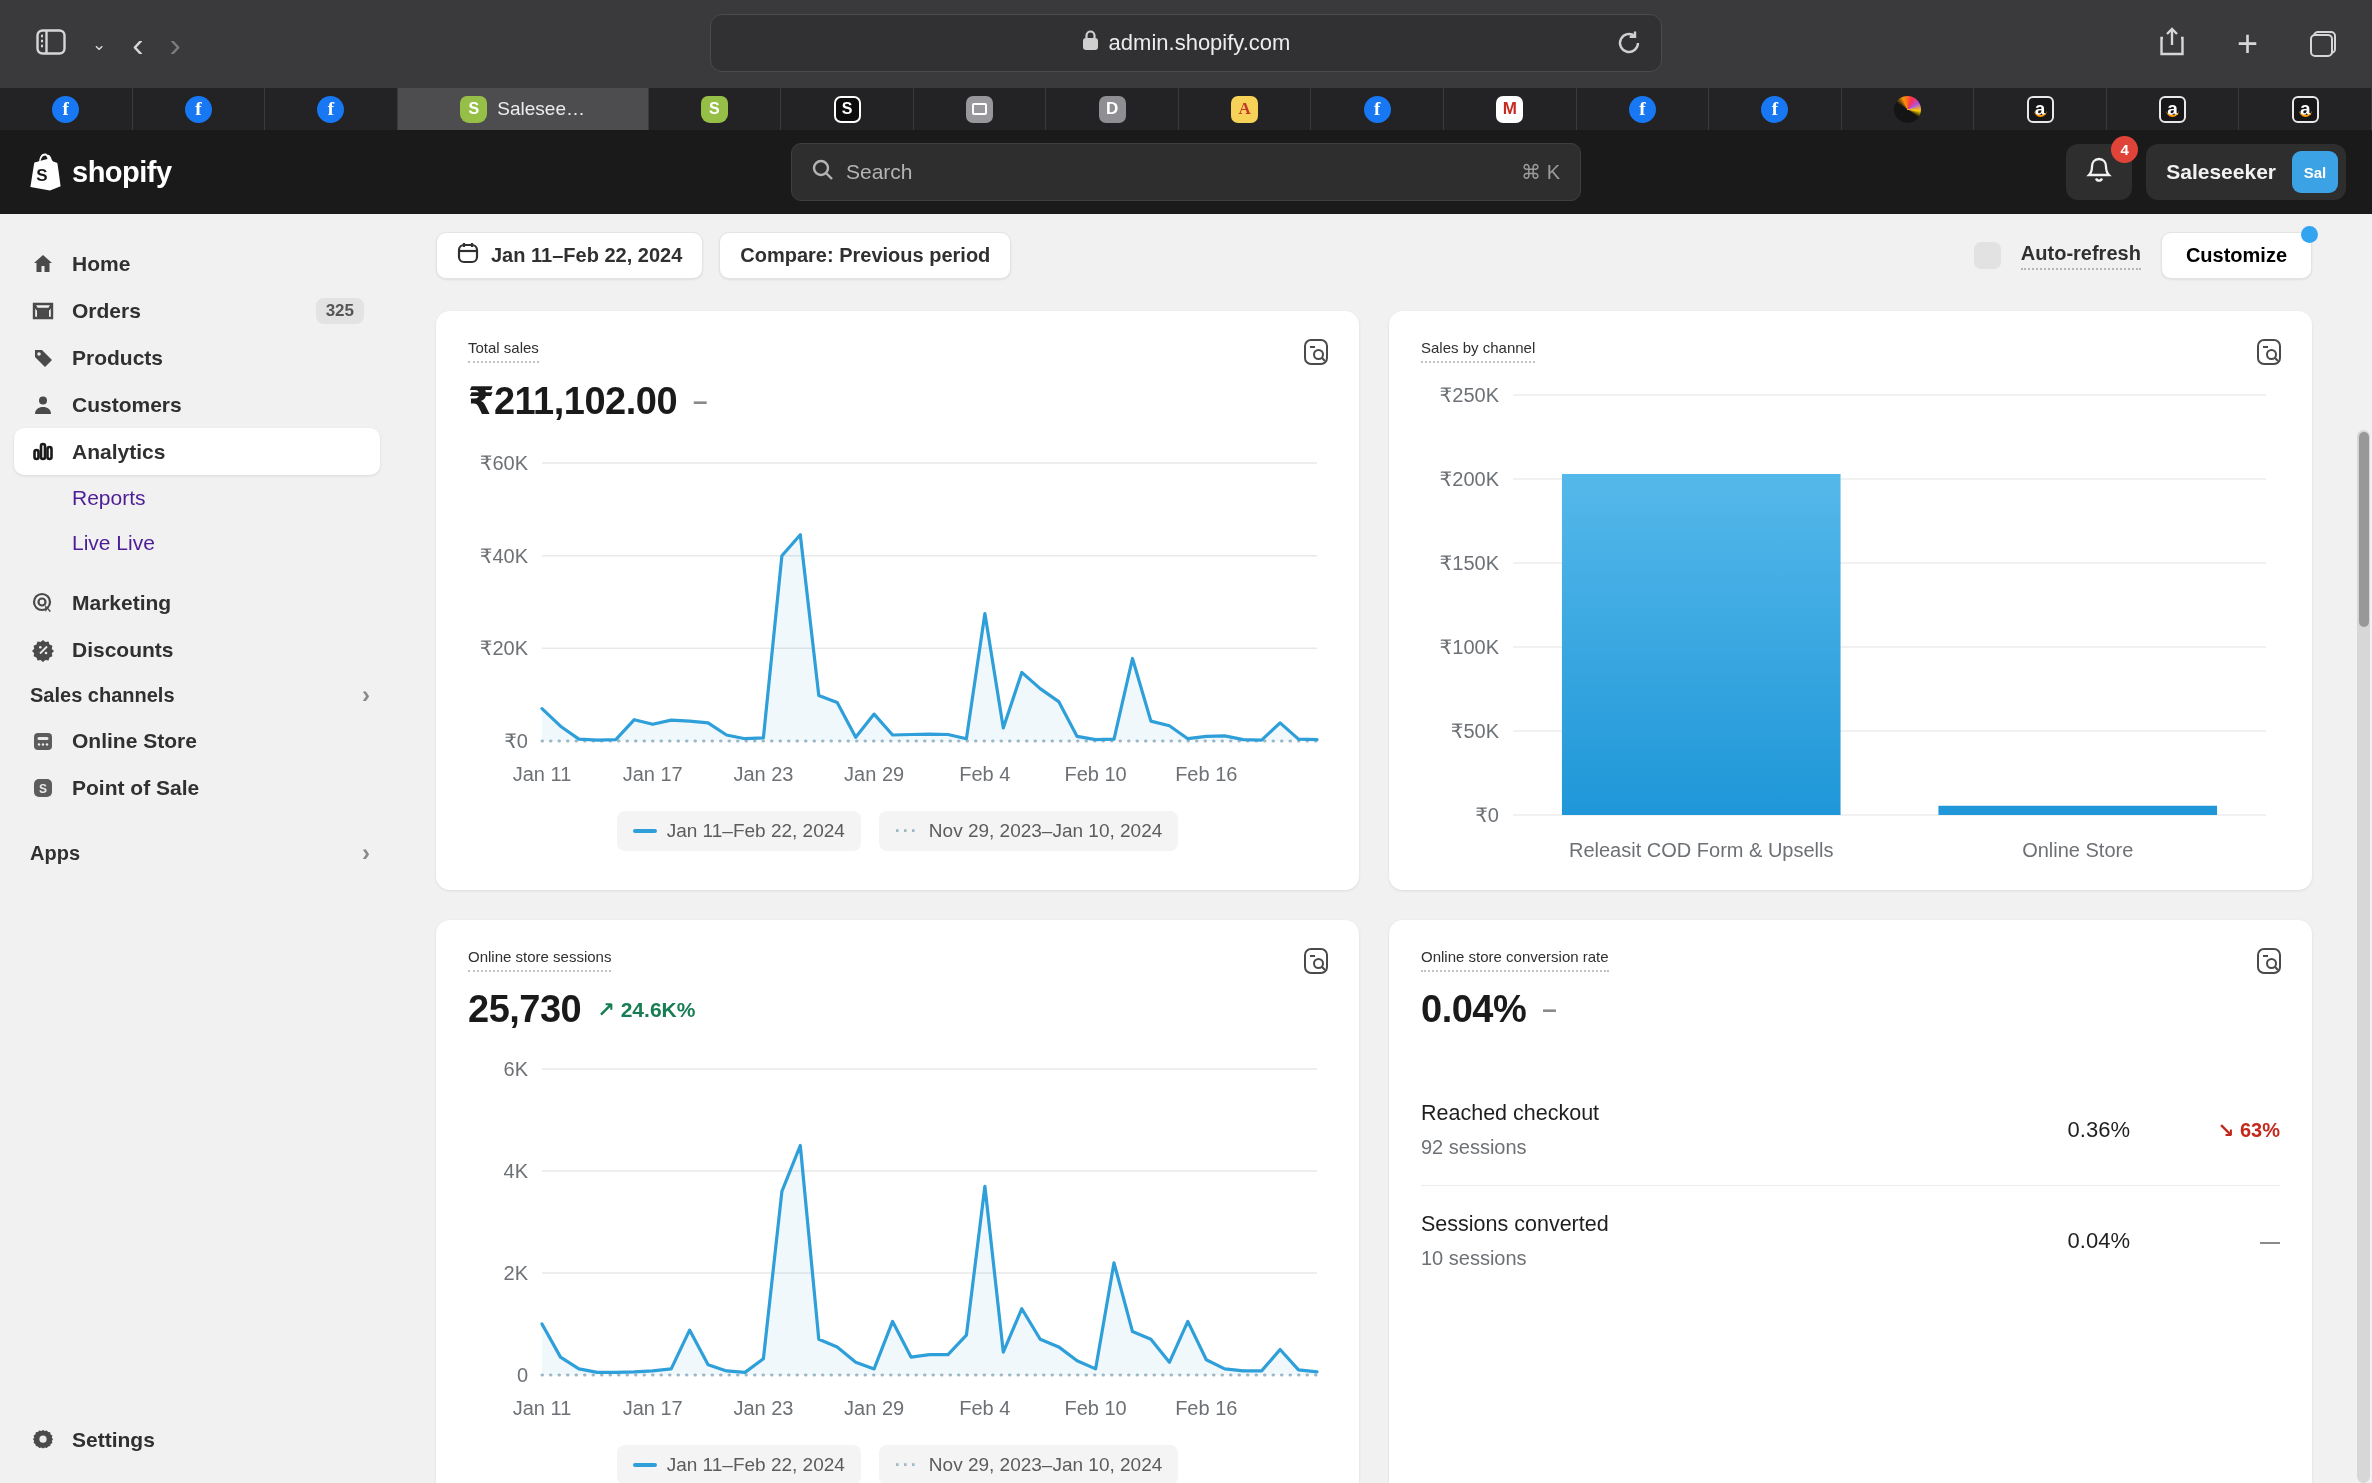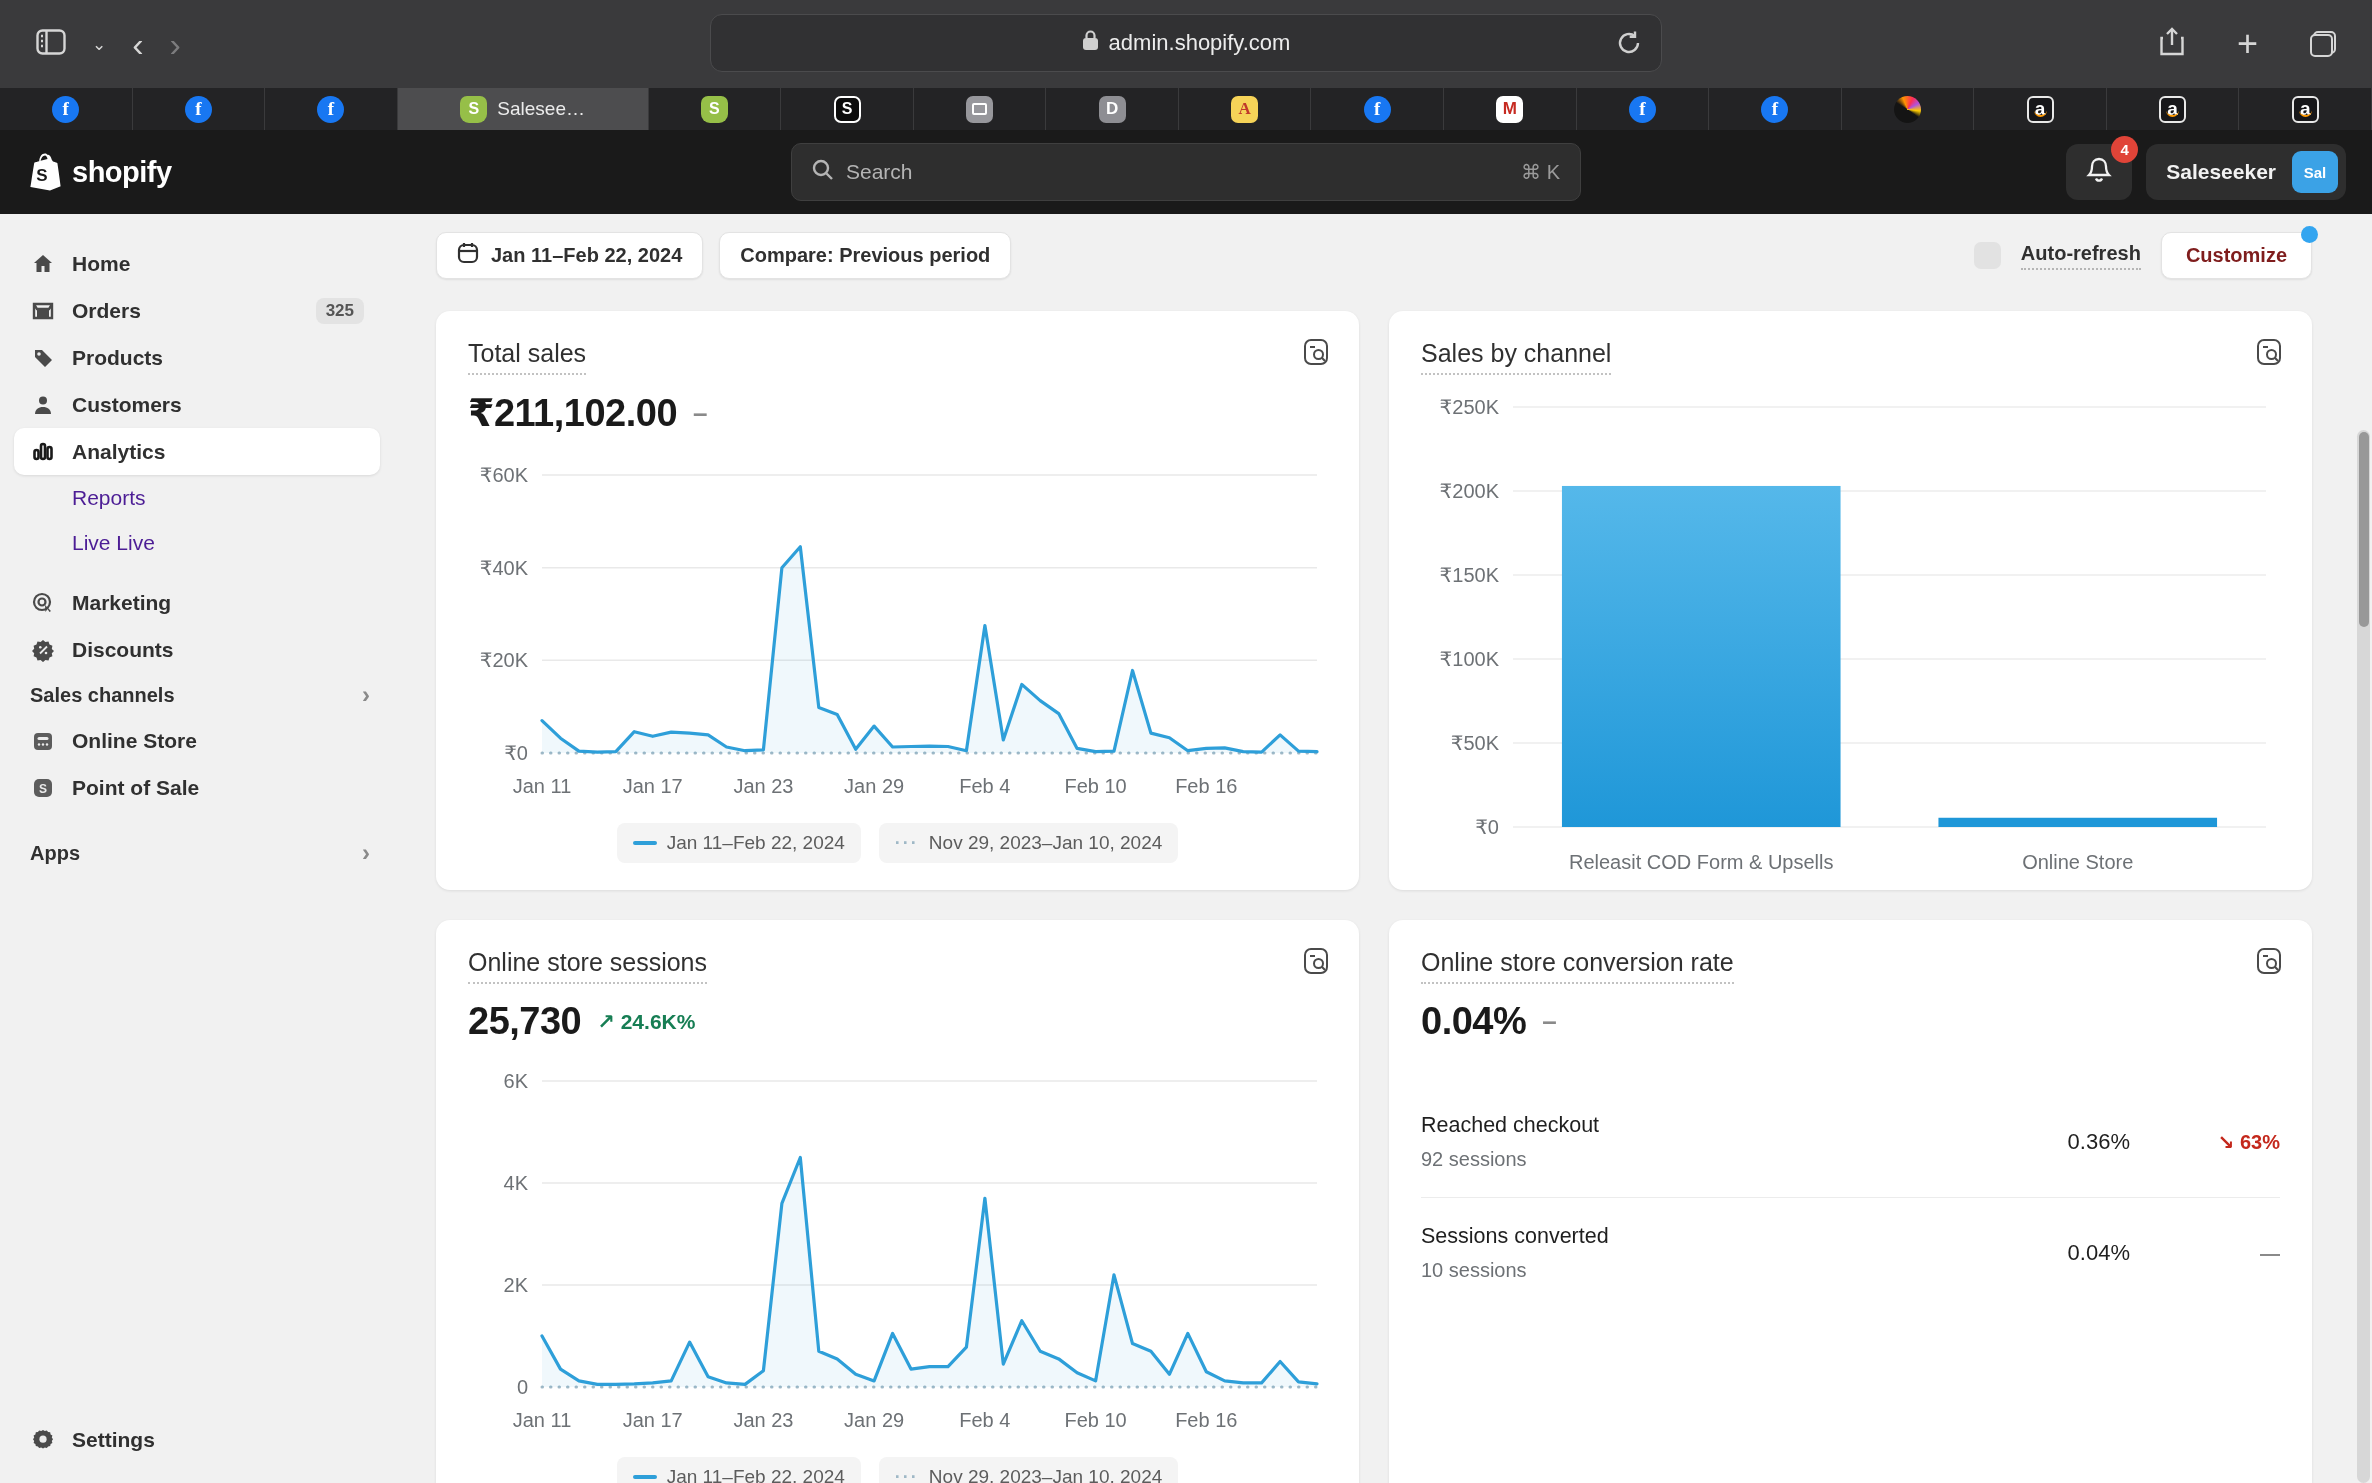--- a/index.html
+++ b/index.html
@@ -74,26 +74,26 @@
   
   .main { flex:1; padding:18px 60px 0 38px; }
   .toolbar { display:flex; align-items:center; }
   .tb-btn { display:flex; align-items:center; gap:12px; background:#fff; border:1px solid #e3e3e3;
     box-shadow:0 1px 2px rgba(0,0,0,.08); border-radius:10px; height:47px; padding:0 20px;
     font-size:20px; font-weight:600; color:#303030; margin-right:16px; }
   .tb-right { margin-left:auto; display:flex; align-items:center; gap:20px; }
   .checkbox { width:27px; height:27px; border-radius:7px; background:#e2e2e2; }
   .autorefresh { font-size:20px; font-weight:600; color:#303030; border-bottom:2px dotted #b5b5b5; padding-bottom:3px; }
   .customize { position:relative; background:#fff; border:1px solid #e3e3e3; box-shadow:0 1px 2px rgba(0,0,0,.08);
-    border-radius:10px; height:47px; padding:8px 24px; display:flex; align-items:center; font-size:20px; font-weight:600; color:#7f1d1d; }
+    border-radius:10px; height:47px; padding:8px 24px; display:flex; align-items:center; font-size:20px; font-weight:600; color:#000000; }
   .customize .bluedot { position:absolute; top:-7px; right:-7px; width:17px; height:17px; border-radius:50%; }
 
   .grid { margin-top:32px; display:grid; grid-template-columns:923px 923px; gap:30px; }
   .card { background:#fff; border-radius:14px; box-shadow:0 1px 3px rgba(0,0,0,.09); padding:28px 32px; position:relative; }
-  .card-title { font-size:25px; color:#303030; display:inline-block; border-bottom:2px dotted #c2c2c2; padding-bottom:5px; }
+  .card-title { font-size:15px; color:#303030; display:inline-block; border-bottom:2px dotted #c2c2c2; padding-bottom:5px; }
   .card-icon { position:absolute; top:26px; right:28px; color:#4a4a4a; }
   .big-row { display:flex; align-items:center; gap:16px; margin-top:16px; }
   .big-val { font-size:38px; font-weight:650; color:#1a1a1a; letter-spacing:-0.5px; }
   .dash { color:#8a8a8a; font-size:26px; font-weight:bold; }
   .delta-up { font-size:21px; font-weight:600; }
 
   .legend-row { display:flex; justify-content:center; gap:18px; margin-top:10px; }
   .pill { background:#f4f4f4; border-radius:8px; padding:9px 16px; display:flex; align-items:center; gap:10px;
     font-size:19px; color:#5c5c5c; }
   .pill .dashline { width:24px; height:4px; border-radius:3px; }

